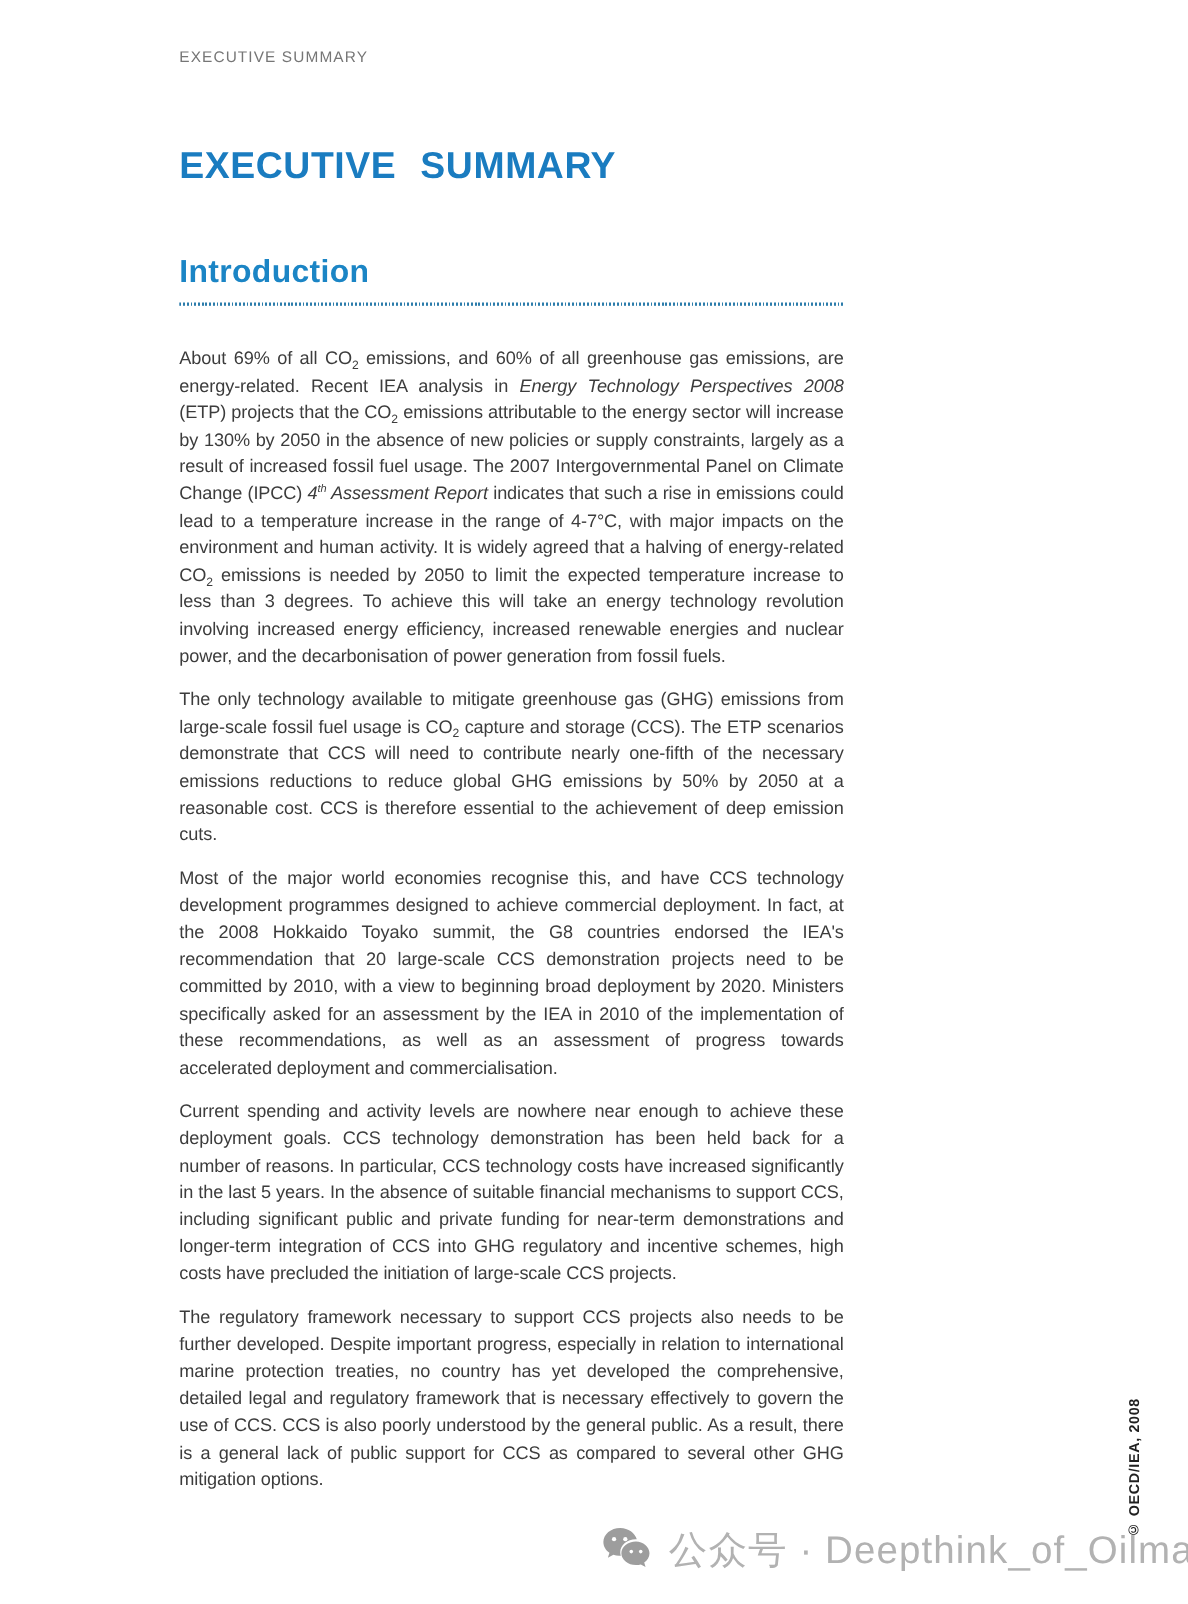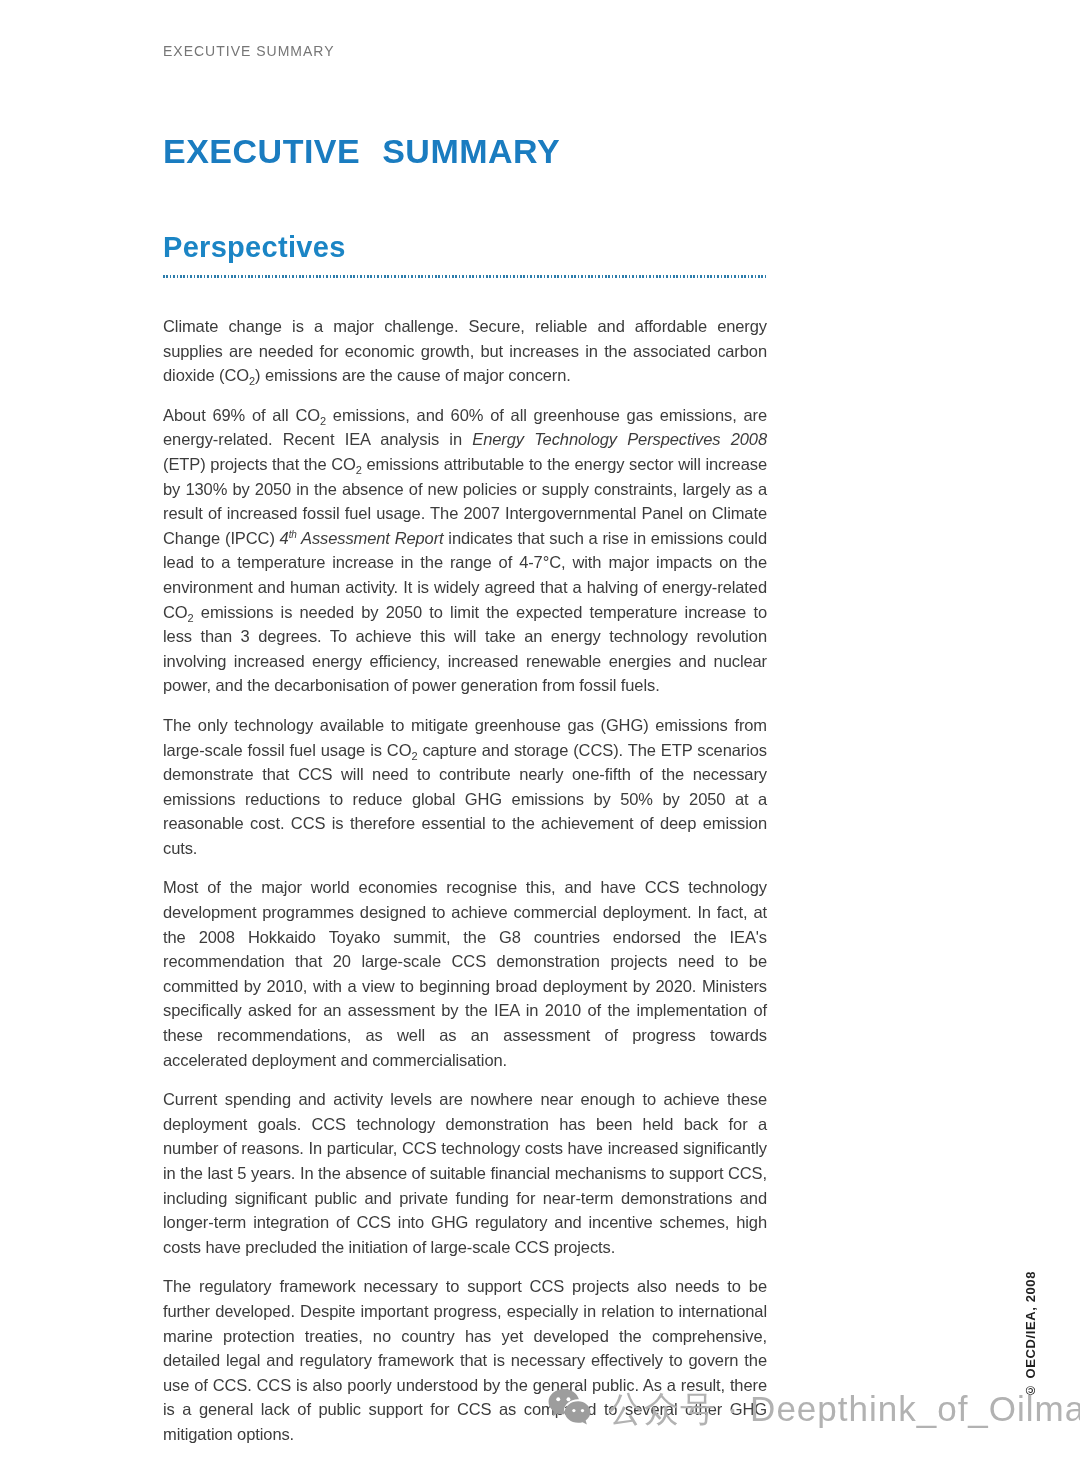--- a/index.html
+++ b/index.html
@@ -99,25 +99,24 @@
 <body>
 
 <main class="page">
 
   <header class="running-header">
     <span class="rh-text">EXECUTIVE SUMMARY</span>
   </header>
 
   <h1 class="doc-title">EXECUTIVE SUMMARY</h1>
 
-  <h2 class="section-heading">Perspectives</h2>
+  <h2 class="section-heading">Introduction</h2>
   <div class="dotted-rule"></div>
 
   <section class="body-text">
-      <p><span>Climate change is a major challenge. Secure, reliable and affordable energy supplies are needed for economic growth, but increases in the associated carbon dioxide (CO</span><sub>2</sub><span>) emissions are the cause of major concern.</span></p>
       <p><span>About 69% of all CO</span><sub>2</sub><span> emissions, and 60% of all greenhouse gas emissions, are energy-related. Recent IEA analysis in </span><span style="font-style: italic;">Energy Technology Perspectives 2008</span><span> (ETP) projects that the CO</span><sub>2</sub><span> emissions attributable to the energy sector will increase by 130% by 2050 in the absence of new policies or supply constraints, largely as a result of increased fossil fuel usage. The 2007 Intergovernmental Panel on Climate Change (IPCC) </span><span style="font-style: italic;">4</span><sup style="font-style: italic;">th</sup><span style="font-style: italic;"> Assessment Report</span><span> indicates that such a rise in emissions could lead to a temperature increase in the range of 4-7°C, with major impacts on the environment and human activity. It is widely agreed that a halving of energy-related CO</span><sub>2</sub><span> emissions is needed by 2050 to limit the expected temperature increase to less than 3 degrees. To achieve this will take an energy technology revolution involving increased energy efficiency, increased renewable energies and nuclear power, and the decarbonisation of power generation from fossil fuels.</span></p>
       <p><span>The only technology available to mitigate greenhouse gas (GHG) emissions from large-scale fossil fuel usage is CO</span><sub>2</sub><span> capture and storage (CCS). The ETP scenarios demonstrate that CCS will need to contribute nearly one-fifth of the necessary emissions reductions to reduce global GHG emissions by 50% by 2050 at a reasonable cost. CCS is therefore essential to the achievement of deep emission cuts.</span></p>
       <p><span>Most of the major world economies recognise this, and have CCS technology development programmes designed to achieve commercial deployment. In fact, at the 2008 Hokkaido Toyako summit, the G8 countries endorsed the IEA's recommendation that 20 large-scale CCS demonstration projects need to be committed by 2010, with a view to beginning broad deployment by 2020. Ministers specifically asked for an assessment by the IEA in 2010 of the implementation of these recommendations, as well as an assessment of progress towards accelerated deployment and commercialisation.</span></p>
       <p><span>Current spending and activity levels are nowhere near enough to achieve these deployment goals. CCS technology demonstration has been held back for a number of reasons. In particular, CCS technology costs have increased significantly in the last 5 years. In the absence of suitable financial mechanisms to support CCS, including significant public and private funding for near-term demonstrations and longer-term integration of CCS into GHG regulatory and incentive schemes, high costs have precluded the initiation of large-scale CCS projects.</span></p>
       <p><span>The regulatory framework necessary to support CCS projects also needs to be further developed. Despite important progress, especially in relation to international marine protection treaties, no country has yet developed the comprehensive, detailed legal and regulatory framework that is necessary effectively to govern the use of CCS. CCS is also poorly understood by the general public. As a result, there is a general lack of public support for CCS as compared to several other GHG mitigation options.</span></p>
     </section>
 
 </main>
 
 <div class="vertical-copyright">© OECD/IEA, 2008</div>

